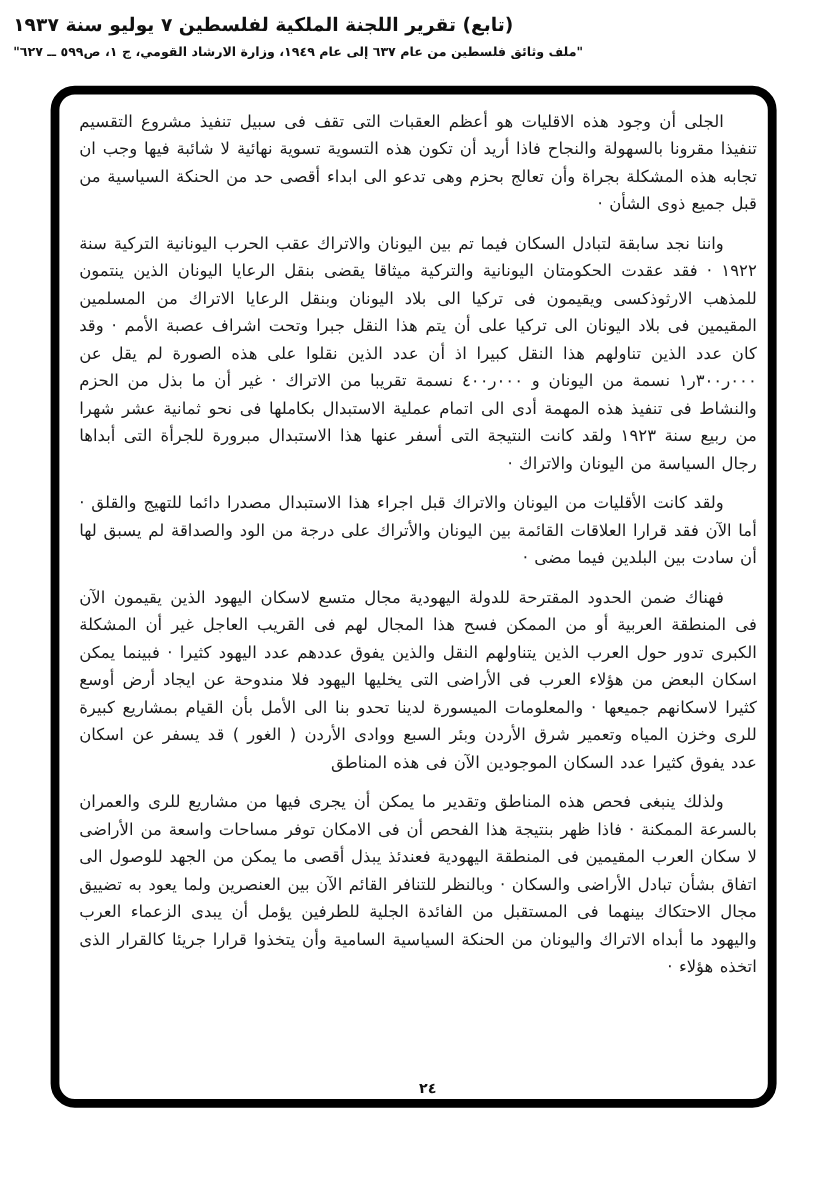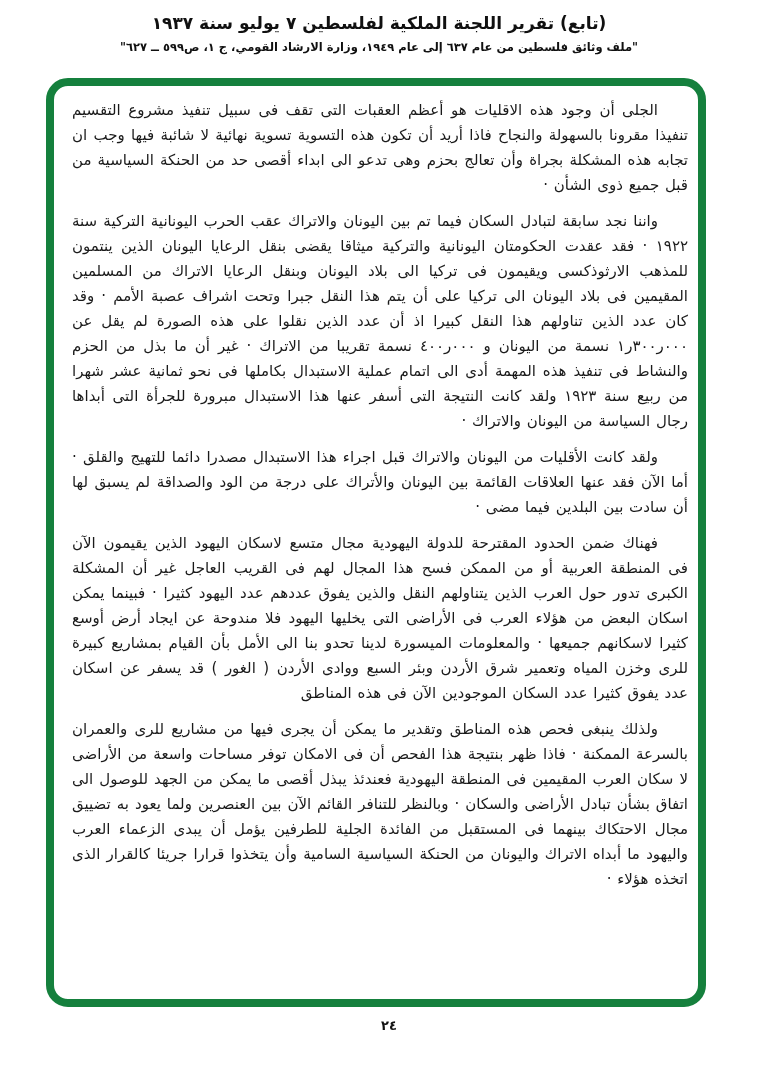--- a/index.html
+++ b/index.html
@@ -16,22 +16,23 @@
     overflow: hidden;
   }
   .page {
     position: relative;
     width: 758px;
     height: 1078px;
     background: #ffffff;
   }
   .header {
     direction: rtl;
-    text-align: center;
+    text-align: left;
     padding-top: 13px;
+    margin-left: 12px;
   }
   .doc-title {
     font-size: 17px;
     font-weight: bold;
     margin: 0 0 7px 0;
     letter-spacing: 0;
     color: #101010;
   }
   .doc-citation {
     font-size: 11.5px;
@@ -39,62 +40,62 @@
     margin: 0;
     color: #101010;
   }
   .green-box {
     position: absolute;
     left: 46px;
     top: 78px;
     width: 660px;
     height: 929px;
     box-sizing: border-box;
-    border: 8px solid #15803d;
+    border: 8px solid #000000;
     border-radius: 22px;
     padding: 12px 10px 0 18px;
     direction: rtl;
     overflow: hidden;
     background: #ffffff;
   }
   .doc-body p {
     font-size: 15px;
     line-height: 25px;
     text-align: justify;
     text-align-last: right;
     margin: 0 0 11px 0;
     text-indent: 30px;
     color: #1a1a1a;
     word-spacing: 1px;
   }
   .page-number {
     position: absolute;
     left: 381px;
-    top: 1018px;
+    top: 983px;
     font-size: 13px;
     font-weight: bold;
     direction: rtl;
     color: #101010;
   }
 </style>
 </head>
 <body>
 
 <div class="page">
 
   <div class="header">
     <h1 class="doc-title">(تابع) تقرير اللجنة الملكية لفلسطين ٧ يوليو سنة ١٩٣٧</h1>
     <div class="doc-citation">"ملف وثائق فلسطين من عام ٦٣٧ إلى عام ١٩٤٩، وزارة الارشاد القومي، ج ١، ص٥٩٩ ــ ٦٢٧"</div>
   </div>
 
   <div class="green-box">
     <div class="doc-body">
         <p>الجلى أن وجود هذه الاقليات هو أعظم العقبات التى تقف فى سبيل تنفيذ مشروع التقسيم تنفيذا مقرونا بالسهولة والنجاح فاذا أريد أن تكون هذه التسوية تسوية نهائية لا شائبة فيها وجب ان تجابه هذه المشكلة بجراة وأن تعالج بحزم وهى تدعو الى ابداء أقصى حد من الحنكة السياسية من قبل جميع ذوى الشأن ·</p>
         <p>واننا نجد سابقة لتبادل السكان فيما تم بين اليونان والاتراك عقب الحرب اليونانية التركية سنة ١٩٢٢ · فقد عقدت الحكومتان اليونانية والتركية ميثاقا يقضى بنقل الرعايا اليونان الذين ينتمون للمذهب الارثوذكسى ويقيمون فى تركيا الى بلاد اليونان وبنقل الرعايا الاتراك من المسلمين المقيمين فى بلاد اليونان الى تركيا على أن يتم هذا النقل جبرا وتحت اشراف عصبة الأمم · وقد كان عدد الذين تناولهم هذا النقل كبيرا اذ أن عدد الذين نقلوا على هذه الصورة لم يقل عن ٠٠٠ر٣٠٠ر١ نسمة من اليونان و ٠٠٠ر٤٠٠ نسمة تقريبا من الاتراك · غير أن ما بذل من الحزم والنشاط فى تنفيذ هذه المهمة أدى الى اتمام عملية الاستبدال بكاملها فى نحو ثمانية عشر شهرا من ربيع سنة ١٩٢٣ ولقد كانت النتيجة التى أسفر عنها هذا الاستبدال مبرورة للجرأة التى أبداها رجال السياسة من اليونان والاتراك ·</p>
-        <p>ولقد كانت الأقليات من اليونان والاتراك قبل اجراء هذا الاستبدال مصدرا دائما للتهيج والقلق · أما الآن فقد عنها العلاقات القائمة بين اليونان والأتراك على درجة من الود والصداقة لم يسبق لها أن سادت بين البلدين فيما مضى ·</p>
+        <p>ولقد كانت الأقليات من اليونان والاتراك قبل اجراء هذا الاستبدال مصدرا دائما للتهيج والقلق · أما الآن فقد قرارا العلاقات القائمة بين اليونان والأتراك على درجة من الود والصداقة لم يسبق لها أن سادت بين البلدين فيما مضى ·</p>
         <p>فهناك ضمن الحدود المقترحة للدولة اليهودية مجال متسع لاسكان اليهود الذين يقيمون الآن فى المنطقة العربية أو من الممكن فسح هذا المجال لهم فى القريب العاجل غير أن المشكلة الكبرى تدور حول العرب الذين يتناولهم النقل والذين يفوق عددهم عدد اليهود كثيرا · فبينما يمكن اسكان البعض من هؤلاء العرب فى الأراضى التى يخليها اليهود فلا مندوحة عن ايجاد أرض أوسع كثيرا لاسكانهم جميعها · والمعلومات الميسورة لدينا تحدو بنا الى الأمل بأن القيام بمشاريع كبيرة للرى وخزن المياه وتعمير شرق الأردن وبئر السبع ووادى الأردن ( الغور ) قد يسفر عن اسكان عدد يفوق كثيرا عدد السكان الموجودين الآن فى هذه المناطق</p>
         <p>ولذلك ينبغى فحص هذه المناطق وتقدير ما يمكن أن يجرى فيها من مشاريع للرى والعمران بالسرعة الممكنة · فاذا ظهر بنتيجة هذا الفحص أن فى الامكان توفر مساحات واسعة من الأراضى لا سكان العرب المقيمين فى المنطقة اليهودية فعندئذ يبذل أقصى ما يمكن من الجهد للوصول الى اتفاق بشأن تبادل الأراضى والسكان · وبالنظر للتنافر القائم الآن بين العنصرين ولما يعود به تضييق مجال الاحتكاك بينهما فى المستقبل من الفائدة الجلية للطرفين يؤمل أن يبدى الزعماء العرب واليهود ما أبداه الاتراك واليونان من الحنكة السياسية السامية وأن يتخذوا قرارا جريئا كالقرار الذى اتخذه هؤلاء ·</p>
       </div>
   </div>
 
   <div class="page-number">٢٤</div>
 
 </div>
 
 </body></html>

